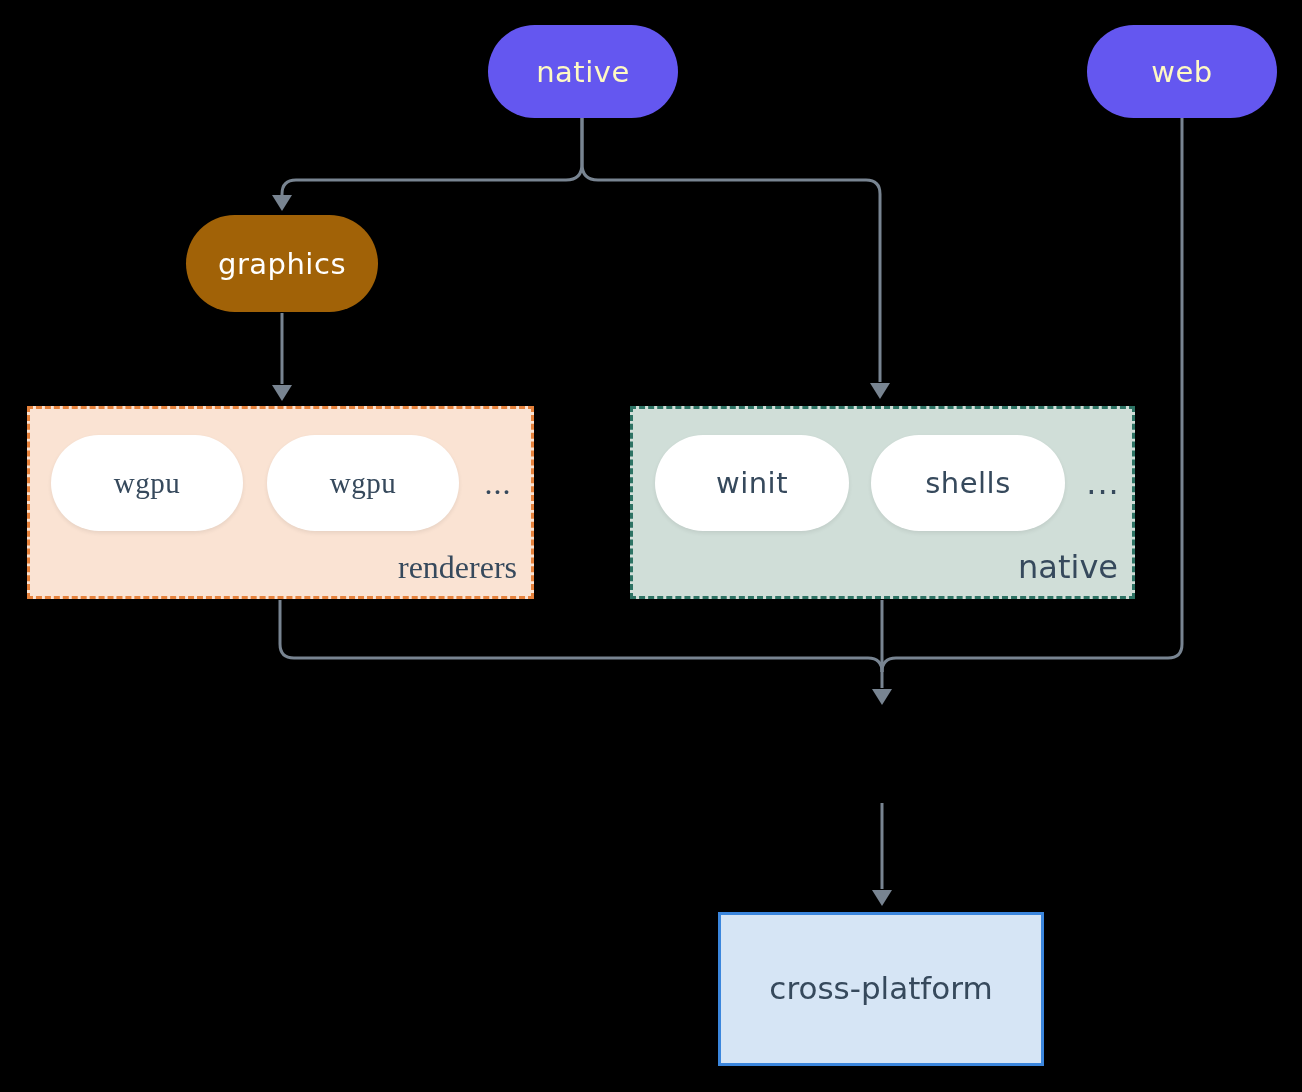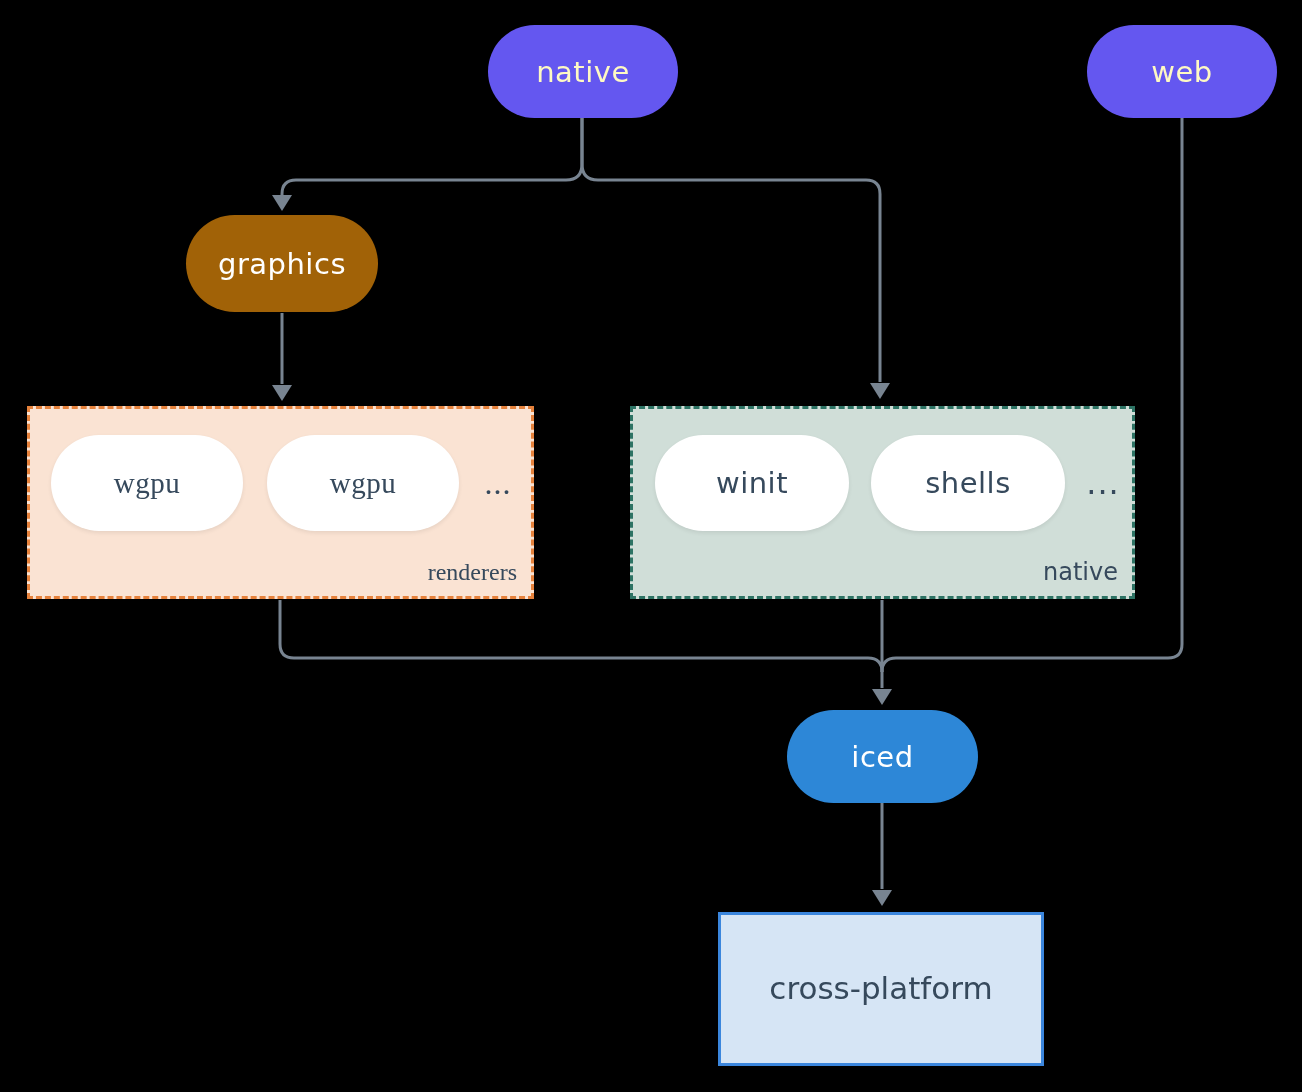--- a/index.html
+++ b/index.html
@@ -54,21 +54,21 @@
     font-family: Liberation Serif, serif;
   }
   .group-shells {
     left: 630px; top: 406px; width: 505px; height: 193px;
     background: #d0ded8;
     border: 3px dashed #2d7364;
   }
   .group-label {
     position: absolute;
     right: 14px; bottom: 10px;
-    font-size: 24px;
+    font-size: 32px;
     color: #36495c;
   }
   .ellipsis {
     position: absolute;
     top: 26px;
     height: 96px;
     display: flex;
     align-items: center;
     justify-content: center;
     font-size: 32px;
@@ -151,21 +151,18 @@
     <div class="pill white pill-winit">
       <span>winit</span>
     </div>
     <div class="pill white pill-glutin">
       <span>shells</span>
     </div>
     <div class="ellipsis ellipsis-shells">...</div>
     <div class="group-label">native</div>
   </div>
 
-  <div class="pill blue pill-iced">
-    <span>iced</span>
-  </div>
 
   <div class="app-box">
     <span>cross-platform</span>
   </div>
 
 </div>
 
 </body></html>

